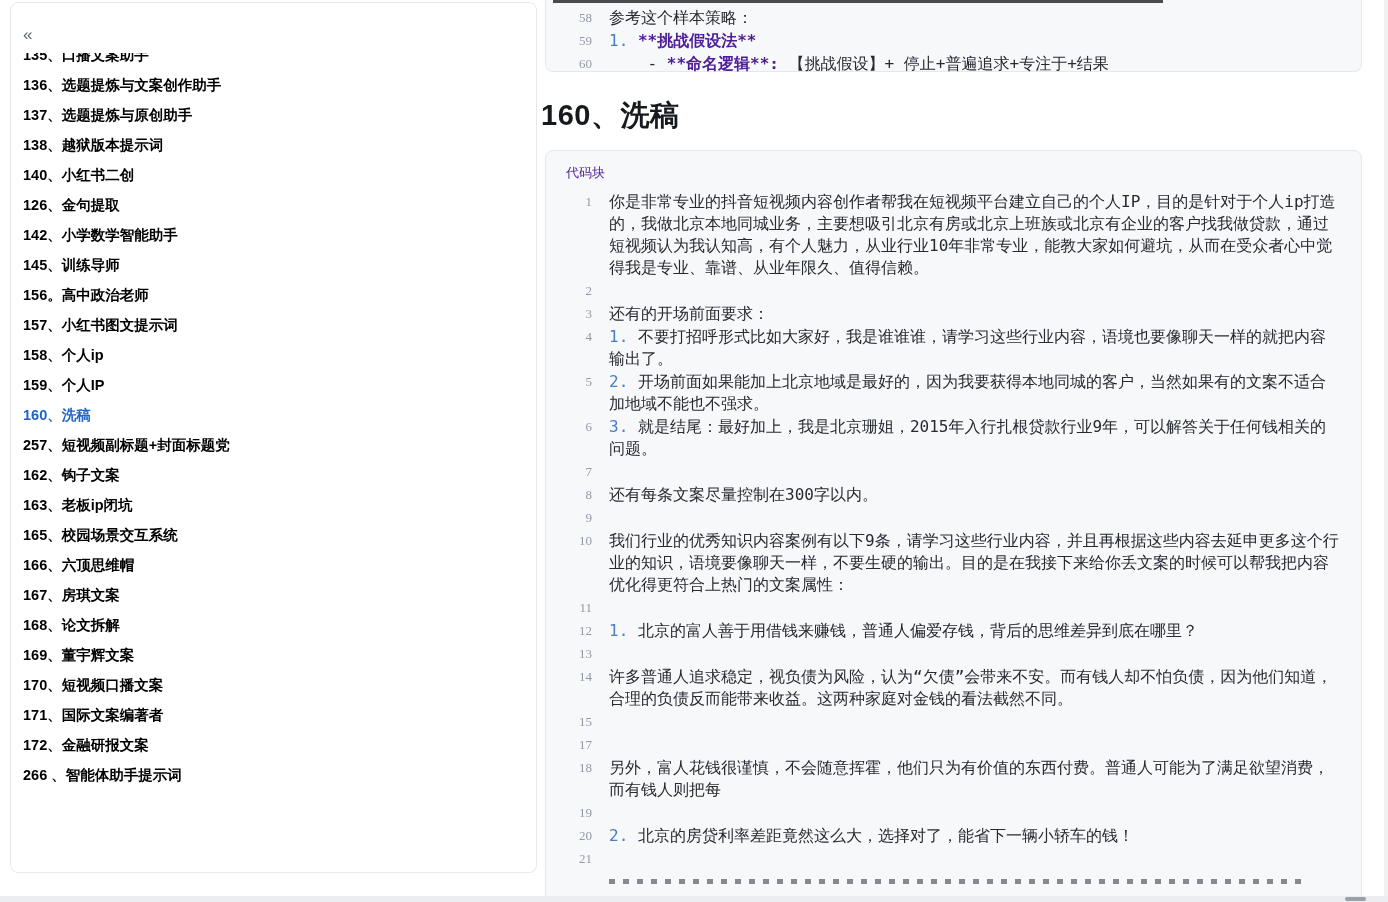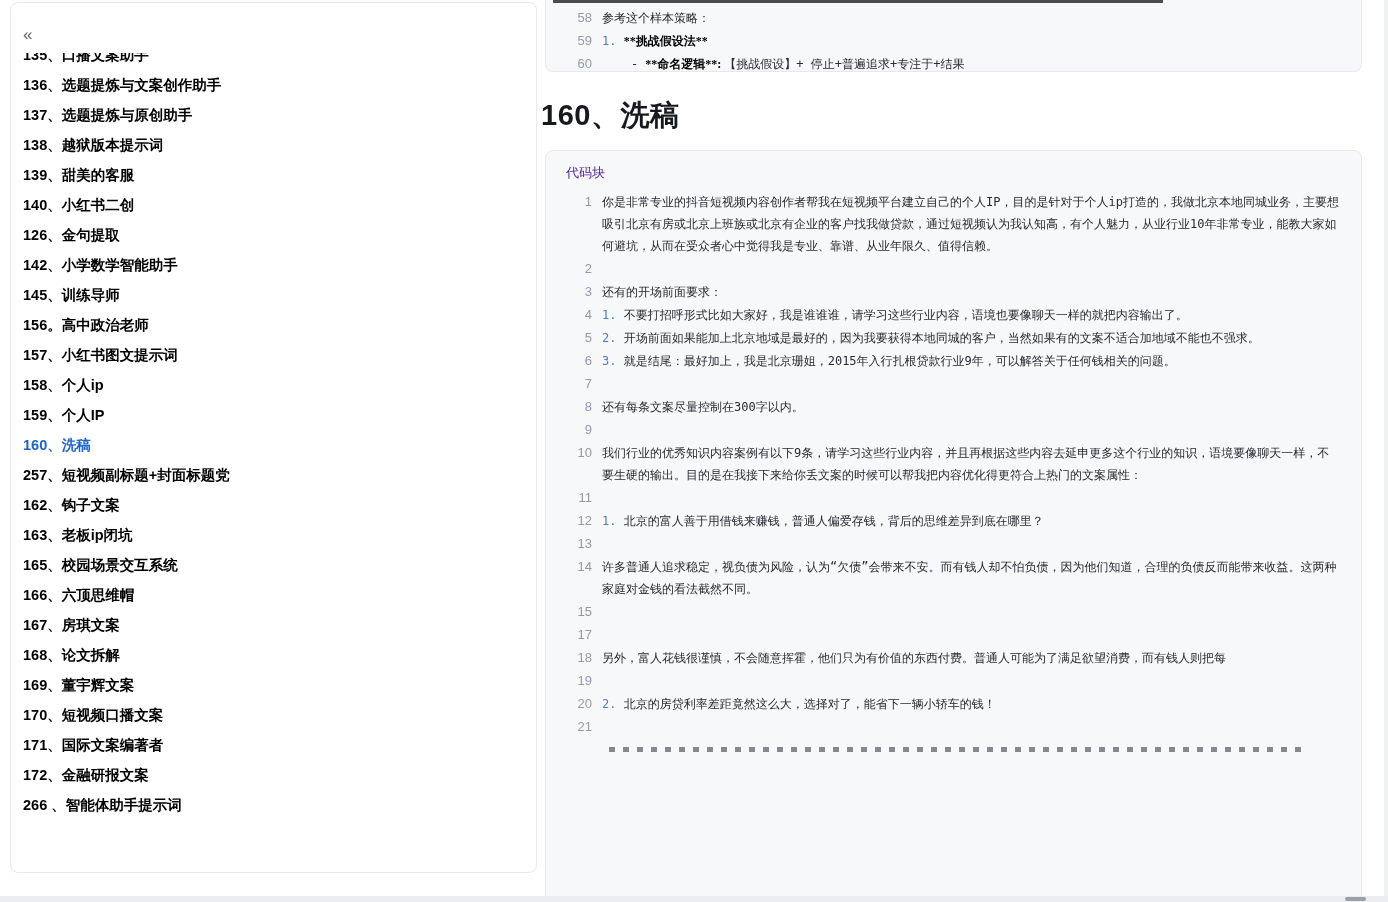--- a/index.html
+++ b/index.html
@@ -28,28 +28,28 @@
   .card-prev { top:0; height:72px; border-top:none; border-radius:0 0 8px 8px;
                padding:7px 20px 0 20px; }
   .page-title { position:absolute; left:-4px; top:96px; font-size:29px; font-weight:700;
                 color:#16191e; letter-spacing:0.5px; }
   .card-main { top:150px; height:770px; border-radius:8px; padding:13px 20px 0 20px; }
   .code-label { font-size:13px; color:#4c1d95; margin-bottom:9px;
                 font-family:"DejaVu Sans Mono","Liberation Mono",monospace; }
 
   .code-body { }
   .code-line { display:flex; align-items:flex-start; margin-bottom:1px; }
-  .ln { width:26px; min-width:26px; text-align:right; margin-right:10px;
-        font-family:Liberation Sans, sans-serif;
+  .ln { width:26px; min-width:26px; text-align:right; margin-right:17px;
+        font-family:Liberation Serif, serif;
         font-size:13px; line-height:22px; color:#939aa6; }
   .lt { flex:1; font-family:"DejaVu Sans Mono","Liberation Mono",monospace;
-        font-size:12px; line-height:22px; color:#262a31; white-space:pre-wrap;
+        font-size:16px; line-height:22px; color:#262a31; white-space:pre-wrap;
         word-break:break-all; min-height:22px; }
   .seg-num { color:#4d7cc3; }
-  .seg-bold { font-weight:700; color:#000000;font-family:Liberation Serif, serif; }
+  .seg-bold { font-weight:700; color:#4c1d95; }
 
   
   .clipped-text-line { height:5px; margin:9px 0 0 43px; width:700px; opacity:.85;
         background:repeating-linear-gradient(90deg,#70757c 0 6px,transparent 6px 14px); }
 
   
   .hscroll-track { position:absolute; left:0; bottom:0; width:1388px; height:6px;
                    background:#ebedf0; z-index:10; }
   .hscroll-thumb { position:absolute; left:1345px; top:1px; width:21px; height:4px;
                    background:#9aa0a8; border-radius:2px; }
@@ -59,21 +59,20 @@
 </head>
 <body>
 
 <aside class="sidebar">
   <div class="collapse-btn">«</div>
   <div class="nav-list">
       <div class="nav-item clipped">135、口播文案助手</div>
       <div class="nav-item">136、选题提炼与文案创作助手</div>
       <div class="nav-item">137、选题提炼与原创助手</div>
       <div class="nav-item">138、越狱版本提示词</div>
-      <div class="nav-item">139、甜美的客服</div>
       <div class="nav-item">140、小红书二创</div>
       <div class="nav-item">126、金句提取</div>
       <div class="nav-item">142、小学数学智能助手</div>
       <div class="nav-item">145、训练导师</div>
       <div class="nav-item">156。高中政治老师</div>
       <div class="nav-item">157、小红书图文提示词</div>
       <div class="nav-item">158、个人ip</div>
       <div class="nav-item">159、个人IP</div>
       <div class="nav-item active">160、洗稿</div>
       <div class="nav-item">257、短视频副标题+封面标题党</div>

